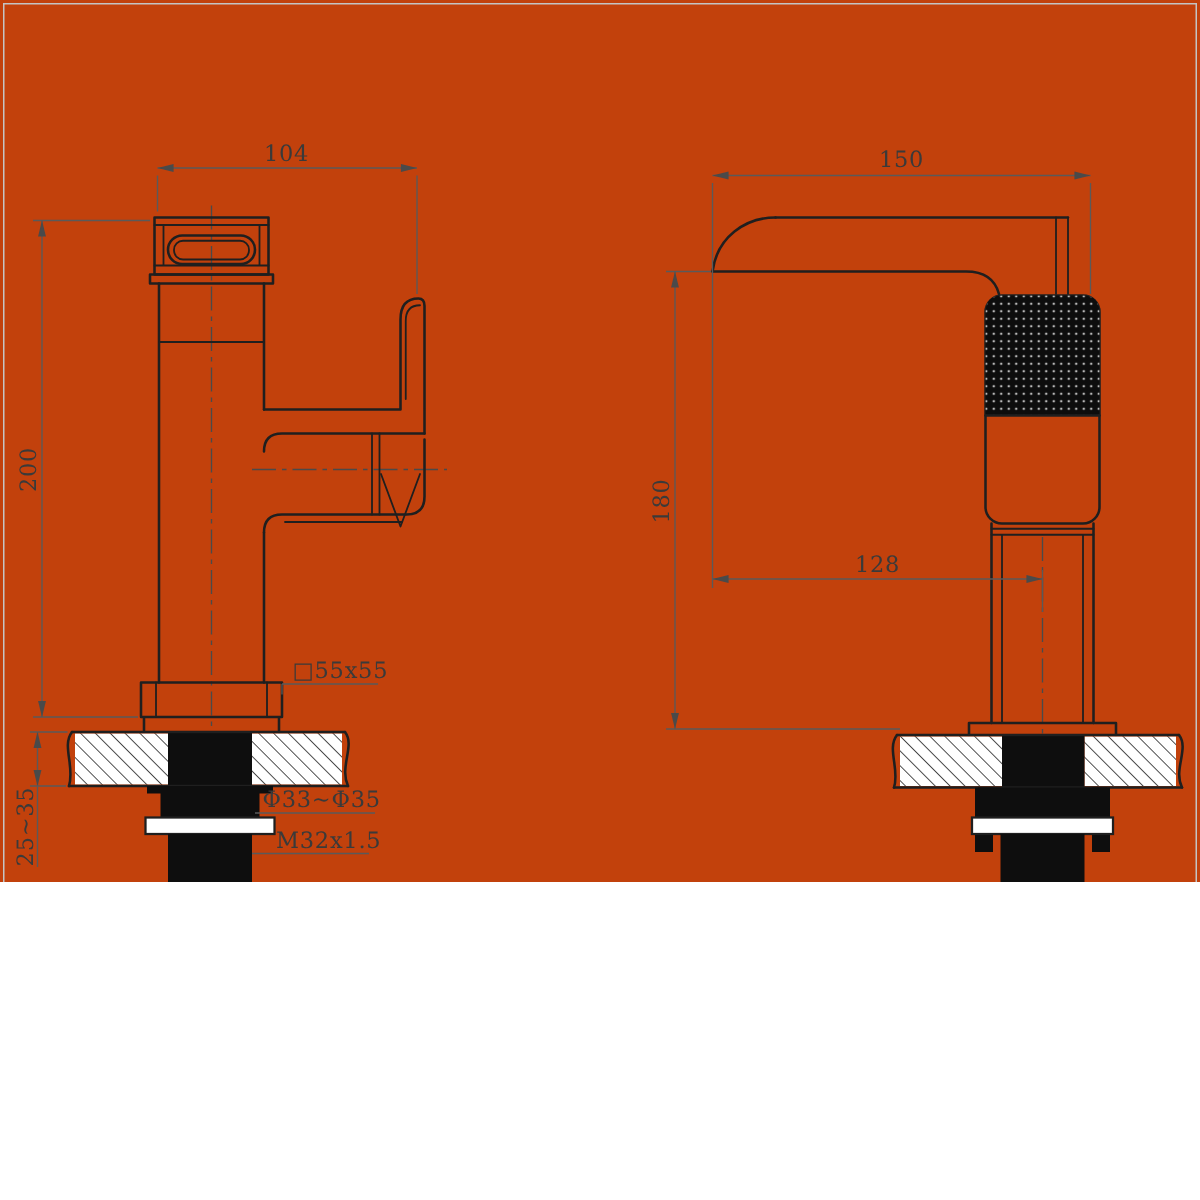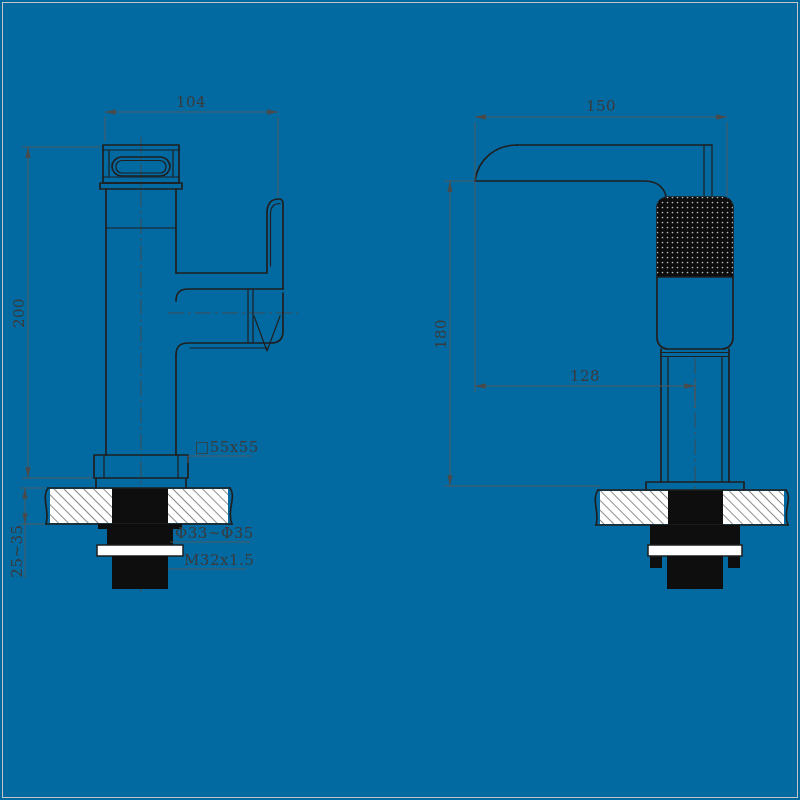--- a/index.html
+++ b/index.html
@@ -1,16 +1,16 @@
 <!DOCTYPE html>
 <html><head>
 <meta charset="utf-8">
 <style>
   html,body{margin:0;padding:0;background:#ffffff;}
-  .canvas{position:relative;width:800px;height:800px;background:#0369a1;overflow:hidden;
+  .canvas{position:relative;width:800px;height:588px;background:#c2410c;overflow:hidden;
           font-family:"DejaVu Serif", serif;}
   svg{display:block;}
   .thick{stroke:#1f1f1f;stroke-width:1.7;fill:none;stroke-linecap:round;stroke-linejoin:round;}
   .med{stroke:#1f1f1f;stroke-width:1.2;fill:none;stroke-linecap:round;}
   .thin{stroke:#5a5a5a;stroke-width:0.9;fill:none;}
   .dim{stroke:#5a5a5a;stroke-width:0.9;fill:none;}
   .cline{stroke:#4a4a4a;stroke-width:0.9;fill:none;stroke-dasharray:16 4 3 4;}
   .solidfill{fill:#0e0e0e;stroke:none;}
   .whitepart{fill:#ffffff;stroke:#1f1f1f;stroke-width:1.5;}
   text.dimtxt{font-family:"DejaVu Serif", serif;font-size:15px;fill:#3a3a3a;letter-spacing:0.5px;}

